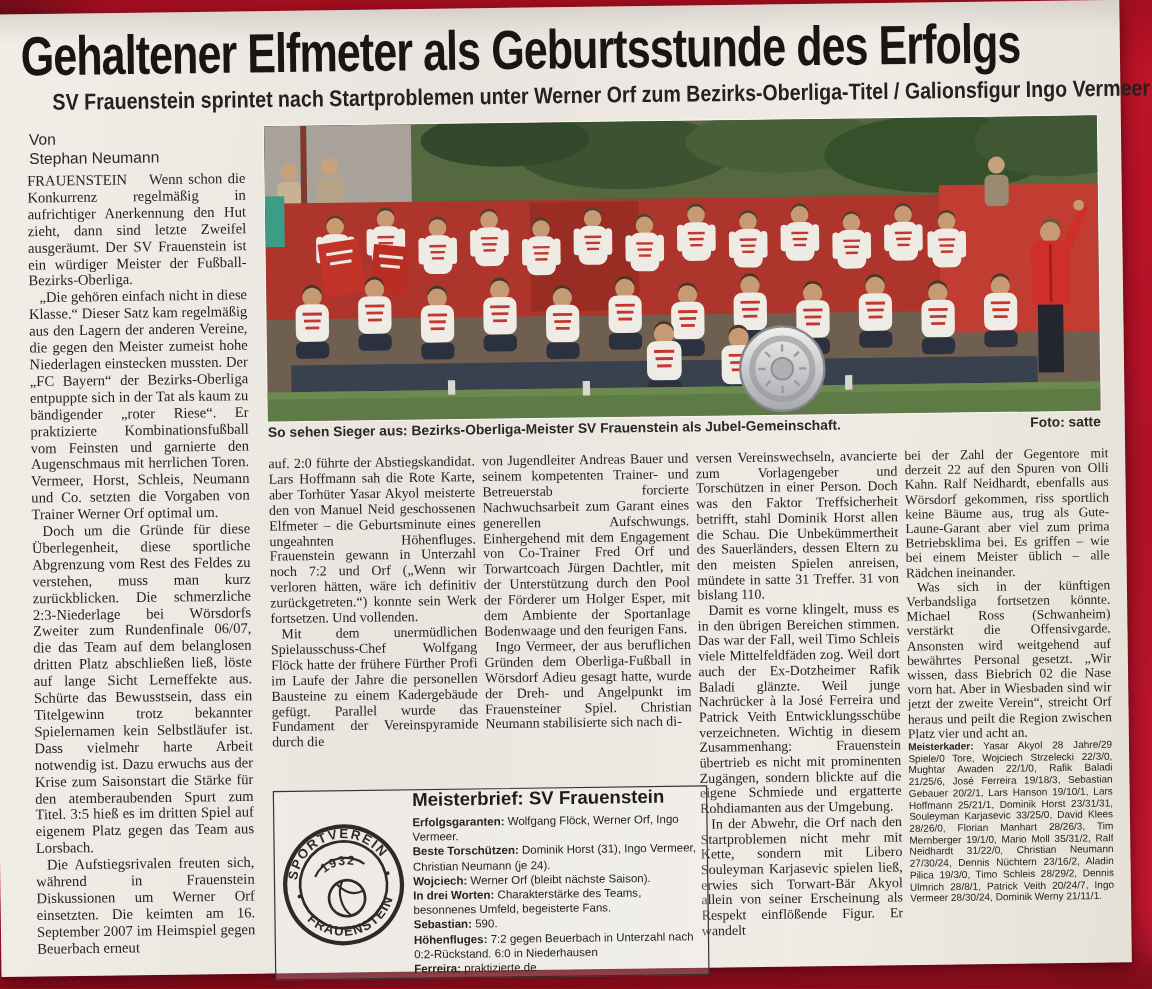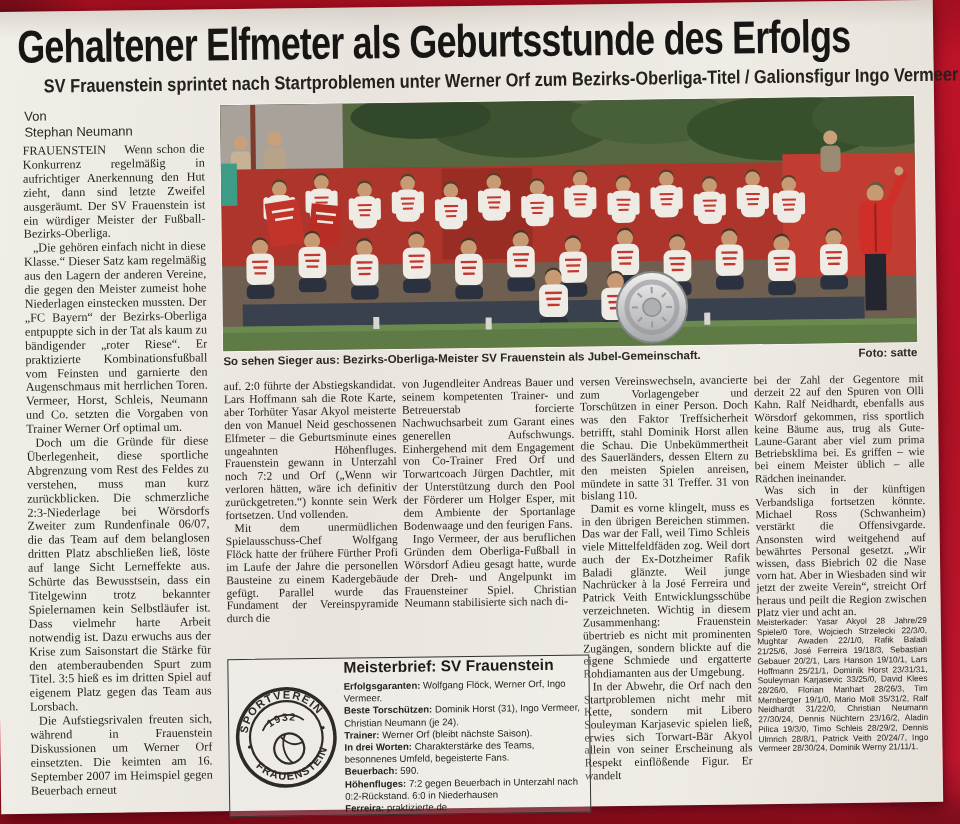--- a/index.html
+++ b/index.html
@@ -50,21 +50,21 @@
   .col1 { left:30px;  top:133px; width:182px; height:672px; font-size:12.2px; line-height:13.9px; }
   .col2 { left:228px; top:372px; width:172px; height:272px; font-size:11.6px; line-height:12.9px; }
   .col3 { left:406px; top:372px; width:172px; height:272px; font-size:11.6px; line-height:12.9px; }
   .col4 { left:584px; top:372px; width:168px; height:438px; font-size:11.6px; line-height:12.7px; }
   .col5 { left:758px; top:372px; width:170px; height:440px; font-size:11.2px; line-height:12.2px; }
   .kader {
     font-family:"Liberation Sans", sans-serif;
     font-size:8.4px; line-height:9.7px; color:#26231f;
     text-align:justify; margin-top:2px;
   }
-  .kader b { font-weight:normal; }
+  .kader b { font-weight:bold; }
   .photo-wrap { position:absolute; left:228px; top:96px; width:694px; }
   .photo {
     margin:0; width:694px; height:246px; position:relative; overflow:hidden;
     background:#6f5f50; box-shadow:0 0 0 1px rgba(255,255,255,.5);
   }
   .photo svg { display:block; width:694px; height:246px; }
   .caption {
     display:flex; justify-content:space-between; align-items:baseline;
     width:694px; margin-top:4px;
     font-size:11.5px; font-weight:bold; color:#2a2724;
@@ -266,22 +266,22 @@
           <path d="M 60,56 C 52,65 52,81 60,90" stroke-width="2"></path>
           <path d="M 54,58 C 60,68 68,72 76,70" stroke-width="2"></path>
           <circle cx="17" cy="60" r="1.8" fill="#2e2a26" stroke="none"></circle>
           <circle cx="103" cy="60" r="1.8" fill="#2e2a26" stroke="none"></circle>
         </g>
       </svg>
       <div class="ib-content">
         <div class="ib-title">Meisterbrief: SV Frauenstein</div>
         <div class="ib-row"><span class="lbl">Erfolgsgaranten:</span> <span>Wolfgang Flöck, Werner Orf, Ingo Vermeer.</span></div>
         <div class="ib-row"><span class="lbl">Beste Torschützen:</span> <span>Dominik Horst (31), Ingo Vermeer, Christian Neumann (je 24).</span></div>
-        <div class="ib-row"><span class="lbl">Trainer:</span> <span>Werner Orf (bleibt nächste Saison).</span></div>
+        <div class="ib-row"><span class="lbl">Wojciech:</span> <span>Werner Orf (bleibt nächste Saison).</span></div>
         <div class="ib-row"><span class="lbl">In drei Worten:</span> <span>Charakterstärke des Teams, besonnenes Umfeld, begeisterte Fans.</span></div>
-        <div class="ib-row"><span class="lbl">Beuerbach:</span> <span>590.</span></div>
+        <div class="ib-row"><span class="lbl">Sebastian:</span> <span>590.</span></div>
         <div class="ib-row"><span class="lbl">Höhenfluges:</span> <span>7:2 gegen Beuerbach in Unterzahl nach 0:2-Rückstand. 6:0 in Niederhausen</span></div>
         <div class="ib-row"><span class="lbl">Ferreira:</span> <span>praktizierte.de</span></div>
       </div>
     </div>
 
   </div>
 </div>
 
 </body></html>

